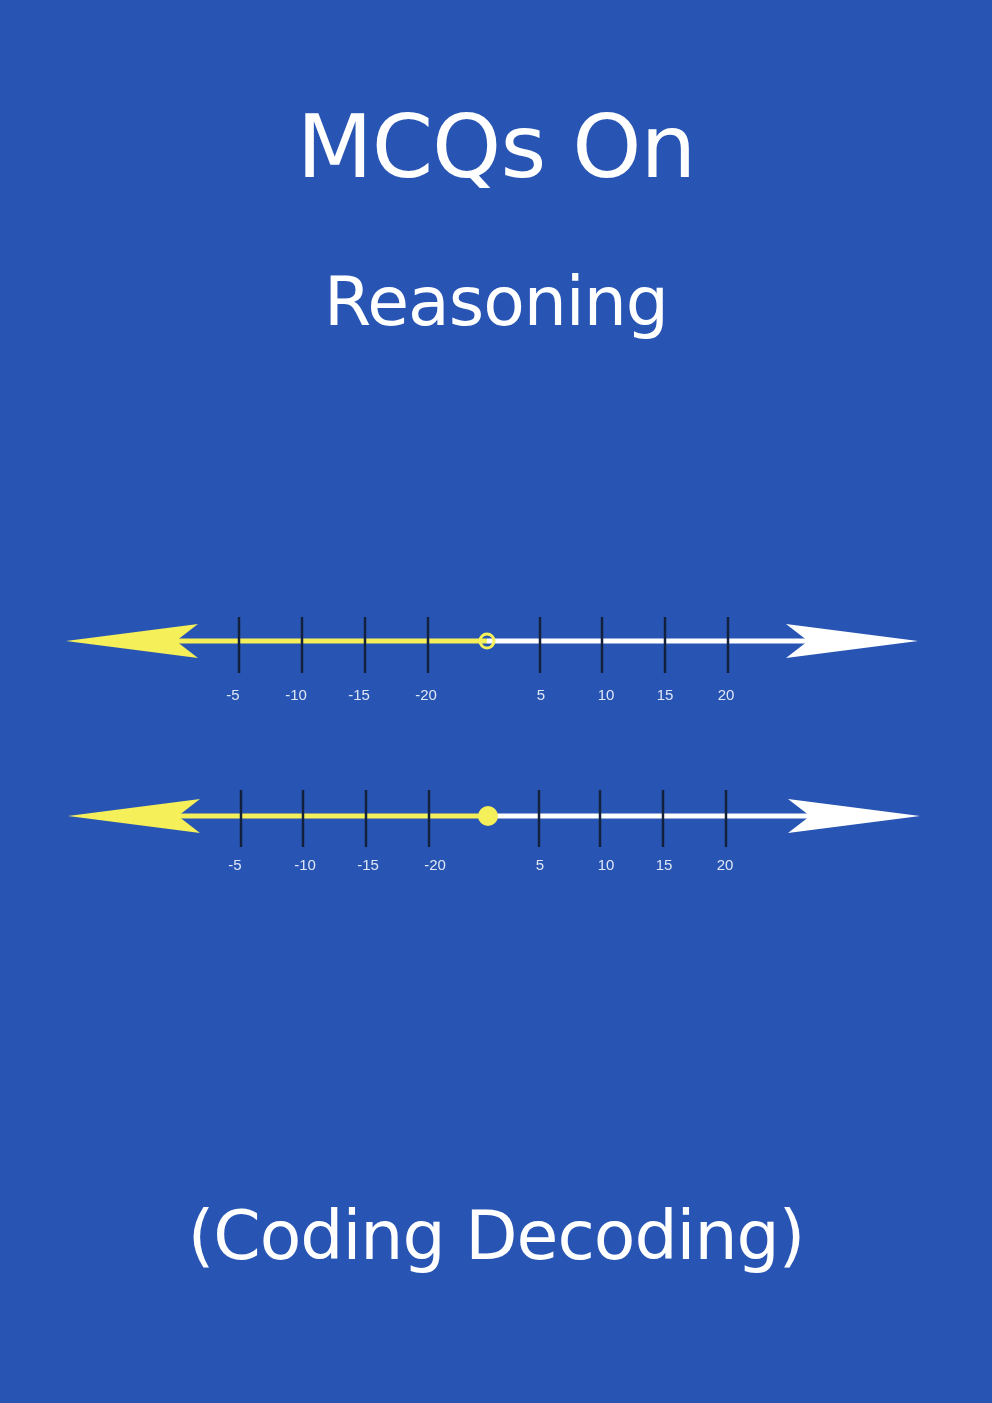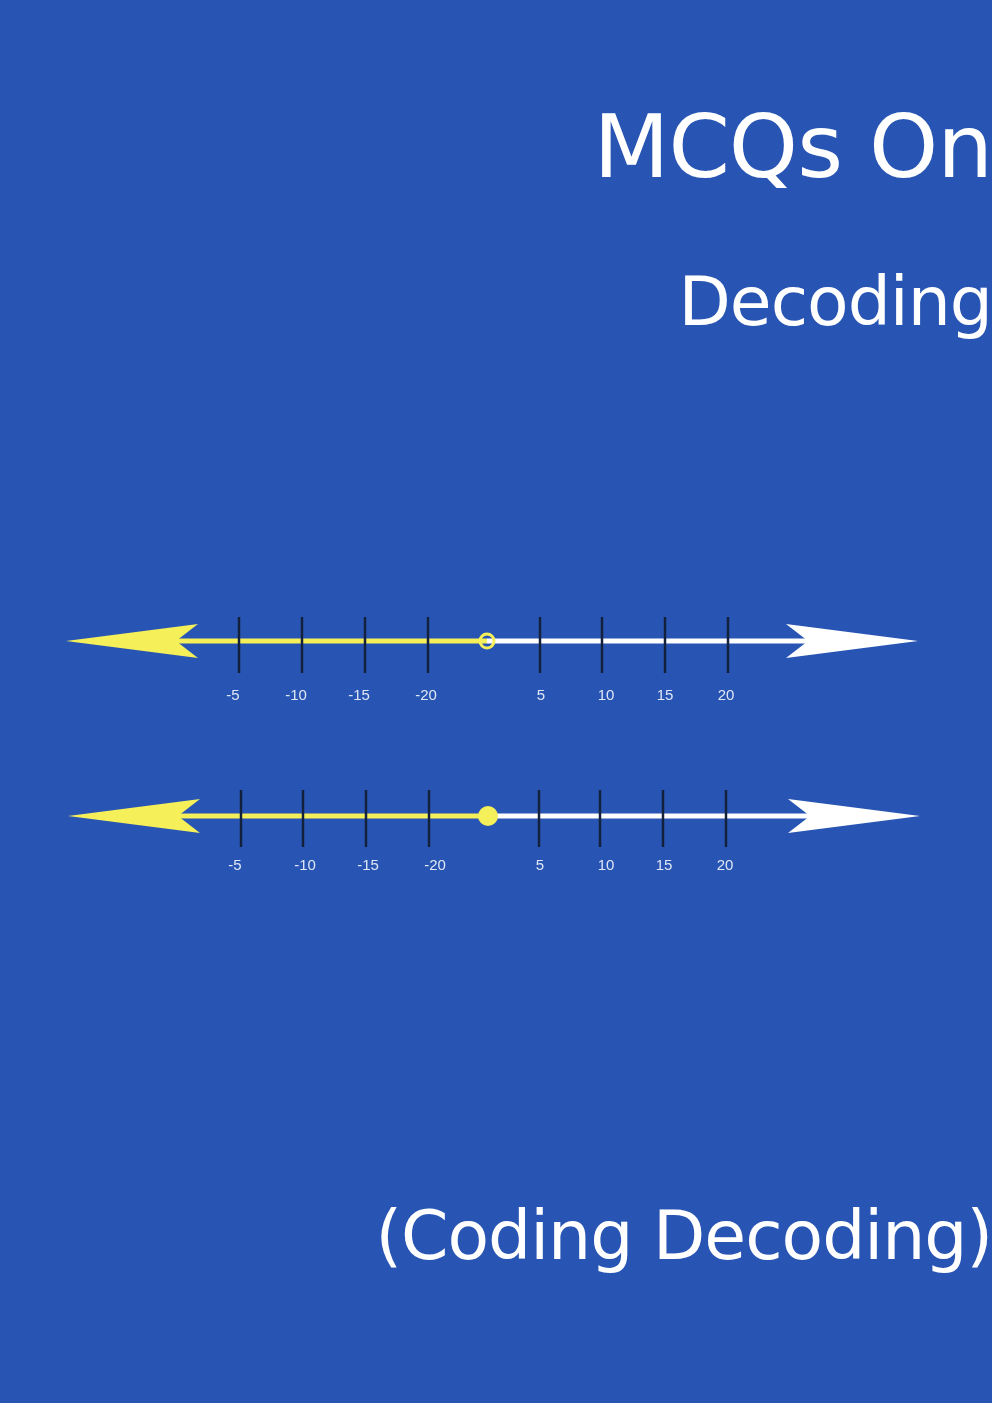--- a/index.html
+++ b/index.html
@@ -4,38 +4,38 @@
 <style>
   html, body { margin: 0; padding: 0; }
   body {
     width: 992px; height: 1403px;
     background: #2855b3;
     position: relative; overflow: hidden;
     font-family: "DejaVu Sans", sans-serif;
     color: #ffffff;
   }
   .title {
-    position: absolute; left: 0; width: 992px; text-align: right;
+    position: absolute; left: 0; width: 992px; text-align: center;
     font-family: "DejaVu Sans", sans-serif; color: #ffffff;
     letter-spacing: -1px;
   }
   #title-main { top: 95px; font-size: 88px; font-weight: normal; }
   #title-sub  { top: 262px; font-size: 68px; font-weight: normal; }
   #title-foot { top: 1196px; font-size: 68px; font-weight: normal; }
   svg.numline { position: absolute; left: 0; }
   .tick-label {
     font-family: "Liberation Sans", sans-serif; font-size: 15px;
     fill: #dfe6f5; text-anchor: middle;
   }
 </style>
 </head>
 <body>
 
 <div id="title-main" class="title">MCQs On</div>
-<div id="title-sub" class="title">Decoding</div>
+<div id="title-sub" class="title">Reasoning</div>
 
 <svg class="numline" style="top:600px" width="992" height="110" viewBox="0 0 992 110">
 
   <line x1="487" y1="41" x2="840" y2="41" stroke="#ffffff" stroke-width="5"></line>
   <polygon points="918,41 786,24 808,41 786,58" fill="#ffffff"></polygon>
 
   <line x1="150" y1="41" x2="487" y2="41" stroke="#f5ef5a" stroke-width="5"></line>
   <polygon points="66,41 198,24 176,41 198,58" fill="#f5ef5a"></polygon>
 
   <g stroke="#14213d" stroke-width="2.5">

